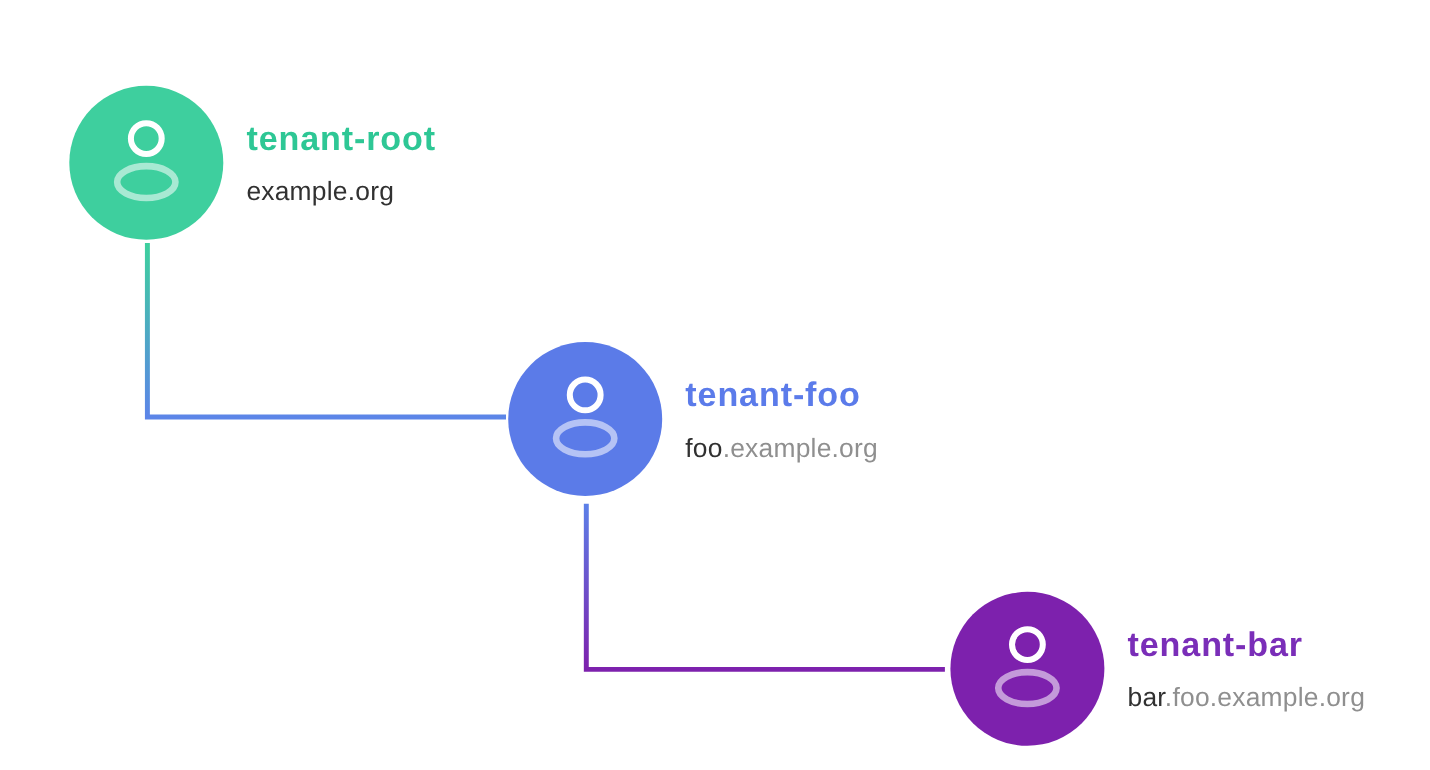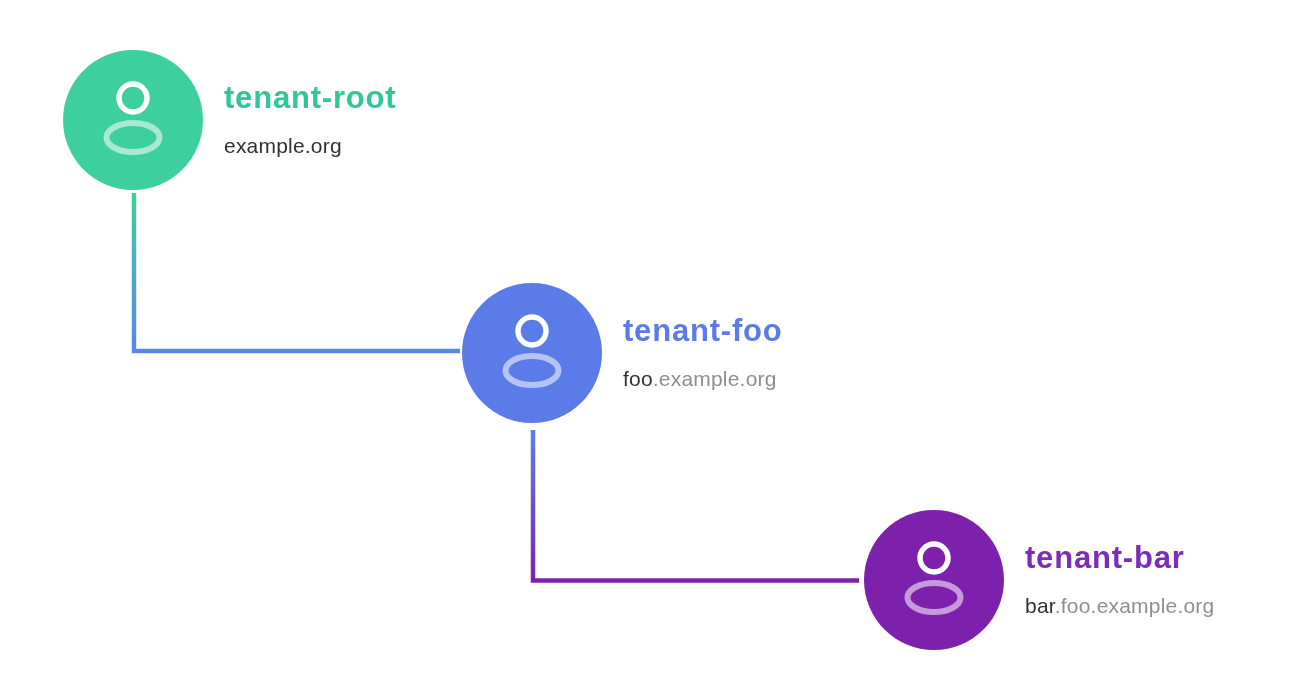--- a/index.html
+++ b/index.html
@@ -7,20 +7,21 @@
     padding: 0;
     background: #ffffff;
   }
   .canvas {
     position: relative;
     width: 1300px;
     height: 668px;
     background: #ffffff;
     overflow: hidden;
     font-family: "Liberation Sans", sans-serif;
+    margin-top: 28px;
   }
   .connector-layer {
     position: absolute;
     left: 0;
     top: 0;
     width: 1300px;
     height: 700px;
   }
   .connector {
     fill: none;
@@ -66,21 +67,21 @@
     white-space: nowrap;
   }
   .node-title {
     font-size: 31px;
     font-weight: bold;
     letter-spacing: 0.8px;
     line-height: 1;
   }
   .node-domain {
     margin-top: 21px;
-    font-size: 21px;
+    font-size: 24px;
     letter-spacing: 0.2px;
     line-height: 1.1;
   }
 </style>
 </head>
 <body>
 
 <div class="canvas">
 
   <svg class="connector-layer" viewBox="0 0 1300 700">

